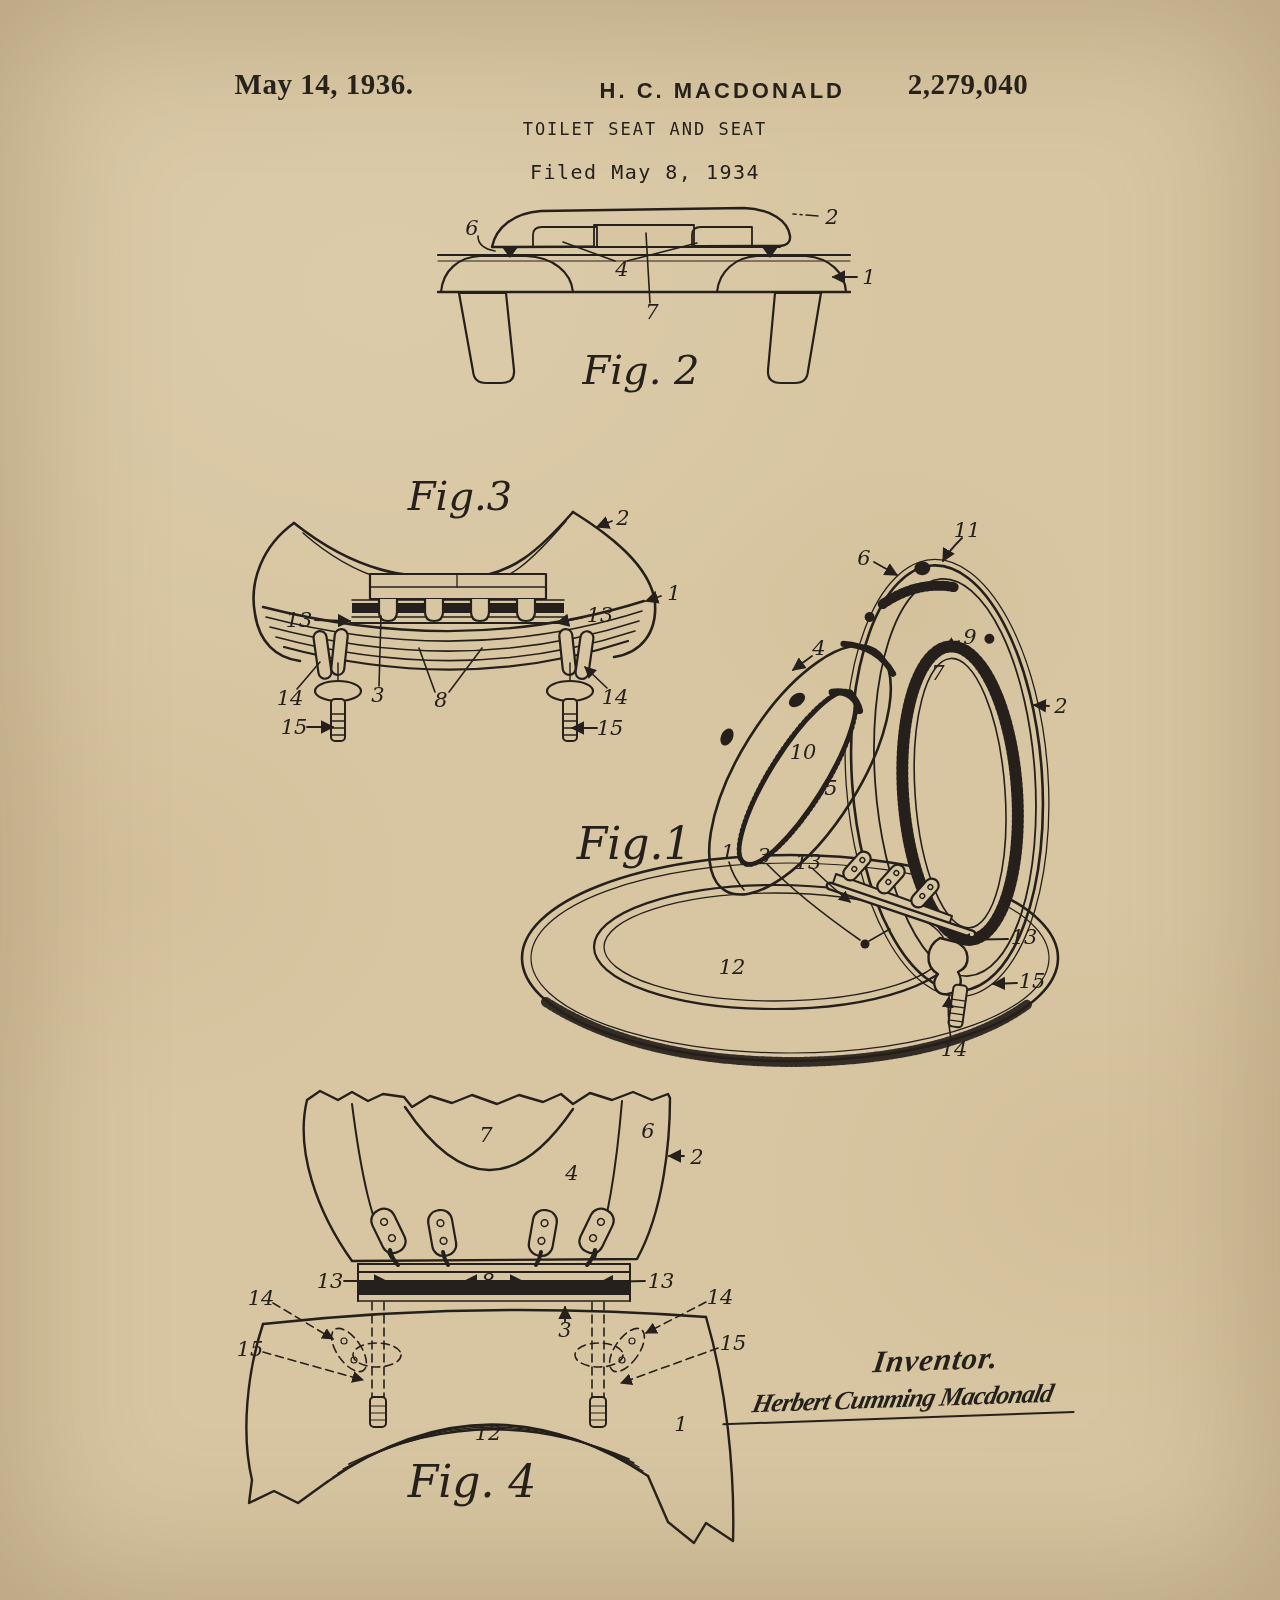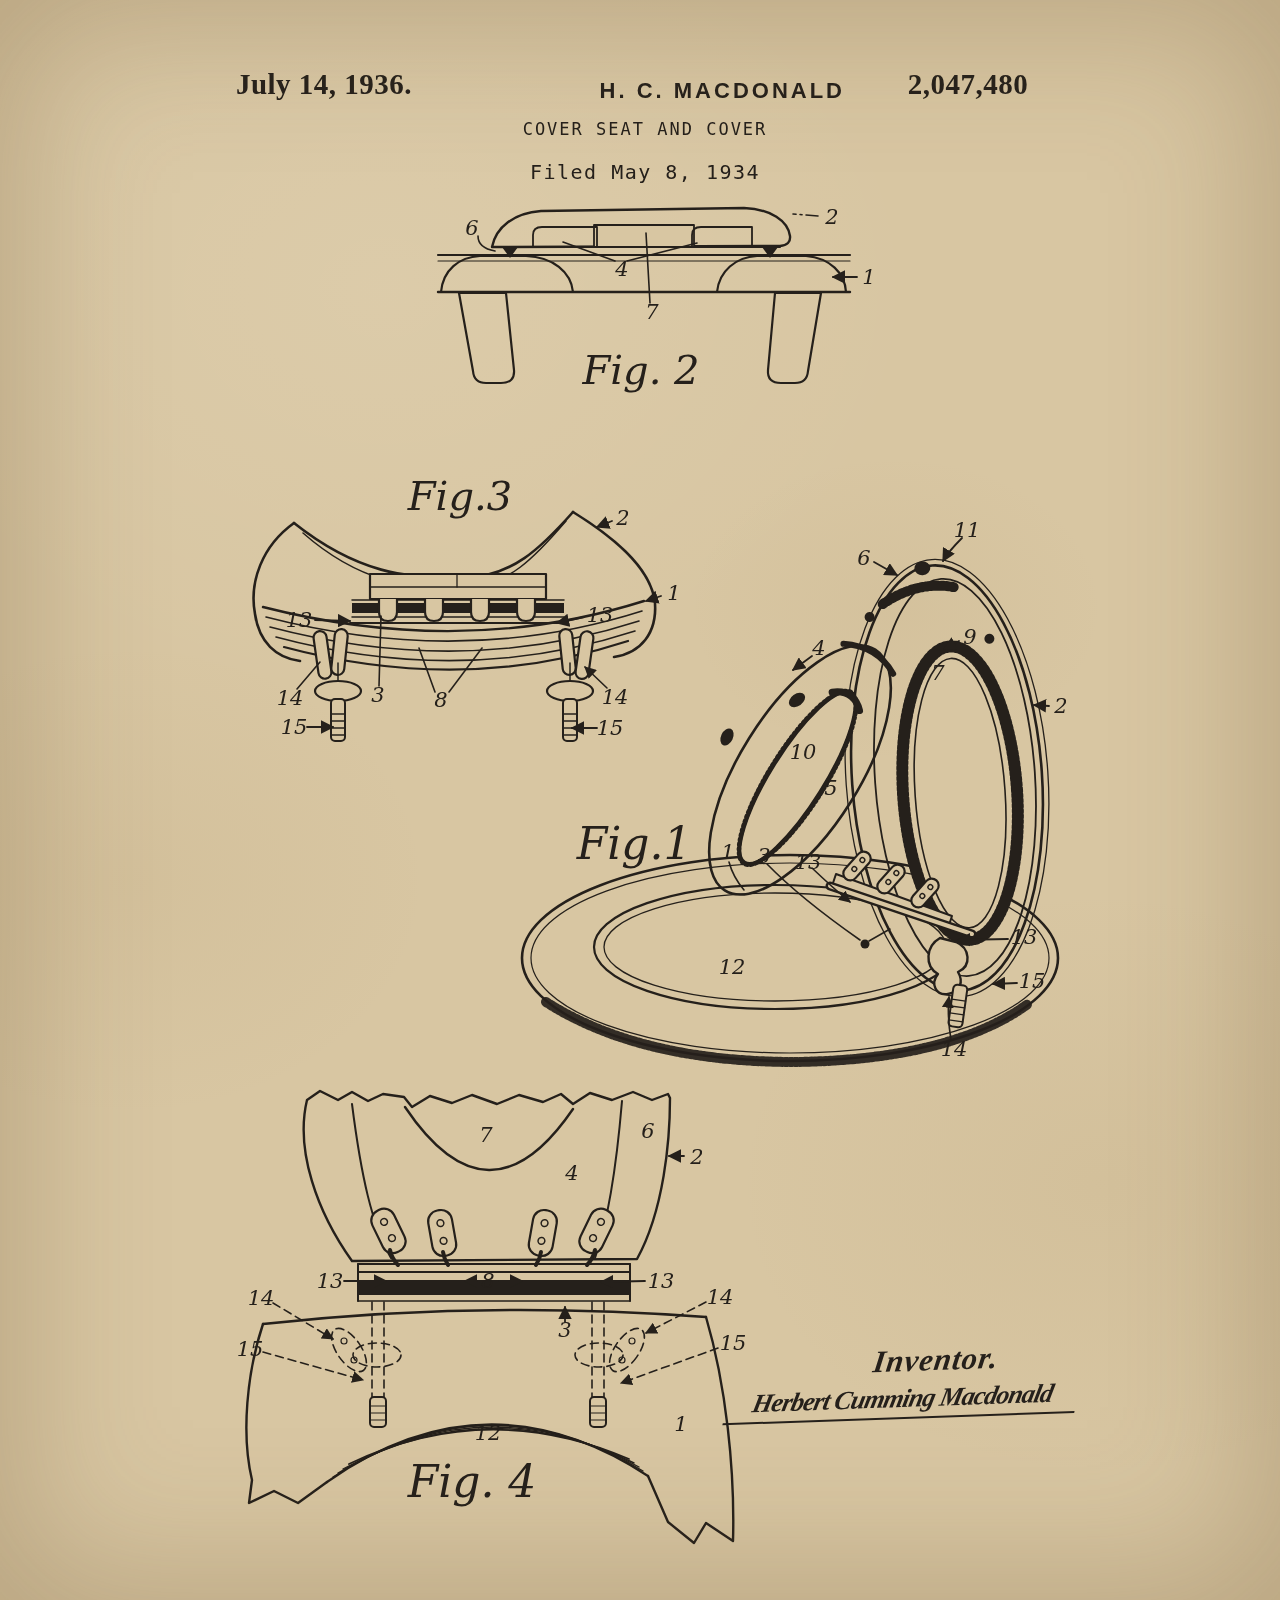--- a/index.html
+++ b/index.html
@@ -43,24 +43,24 @@
        text-anchor:middle;stroke:none;}
   .cap{font-family:"DejaVu Serif",serif;font-style:italic;fill:var(--ink);text-anchor:middle;stroke:none;}
   .dsh{stroke-dasharray:8 5;}
   .ddot{stroke-dasharray:12 4 2 4;}
 </style>
 </head>
 <body>
 
 <div class="page">
 
-  <div class="hdr hdr-date">July 14, 1936.</div>
+  <div class="hdr hdr-date">May 14, 1936.</div>
   <div class="hdr hdr-name">H. C. MACDONALD</div>
-  <div class="hdr hdr-num">2,047,480</div>
-  <div class="hdr hdr-title">COVER SEAT AND COVER</div>
+  <div class="hdr hdr-num">2,279,040</div>
+  <div class="hdr hdr-title">TOILET SEAT AND SEAT</div>
   <div class="hdr hdr-filed">Filed May 8, 1934</div>
 
   <svg width="1280" height="1600" viewBox="0 0 1280 1600">
     <defs>
       <pattern id="hA" patternUnits="userSpaceOnUse" width="7.5" height="7.5" patternTransform="rotate(-45)">
         <line x1="0" y1="0" x2="0" y2="7.5" stroke="#25201b" stroke-width="2"></line>
       </pattern>
       <pattern id="hB" patternUnits="userSpaceOnUse" width="5.5" height="5.5" patternTransform="rotate(-62)">
         <line x1="0" y1="0" x2="0" y2="5.5" stroke="#25201b" stroke-width="1.6"></line>
       </pattern>

